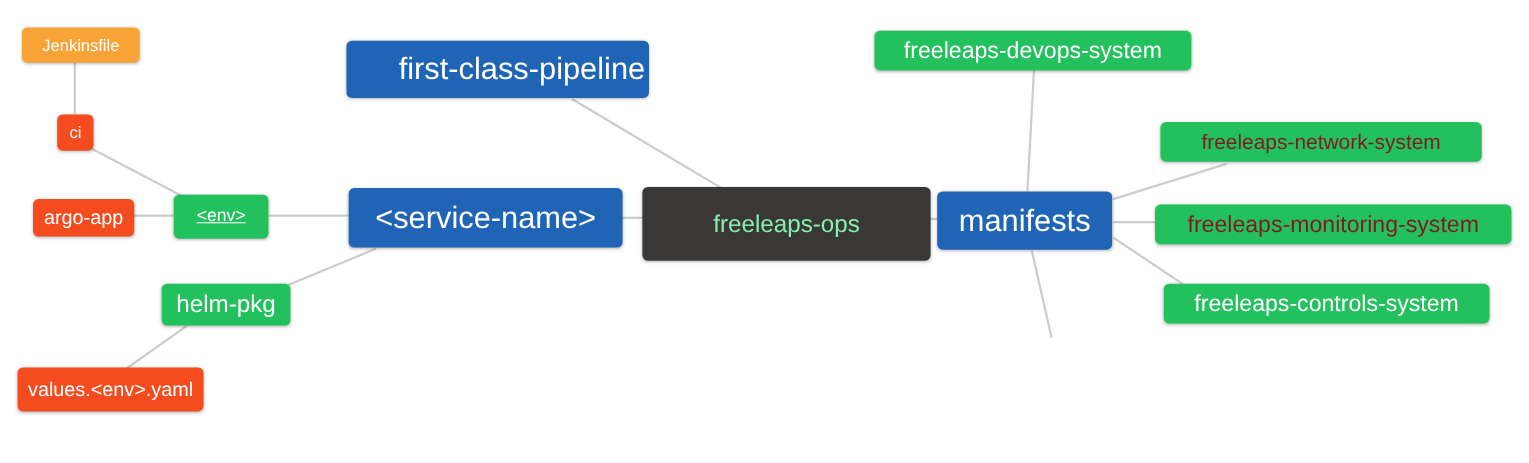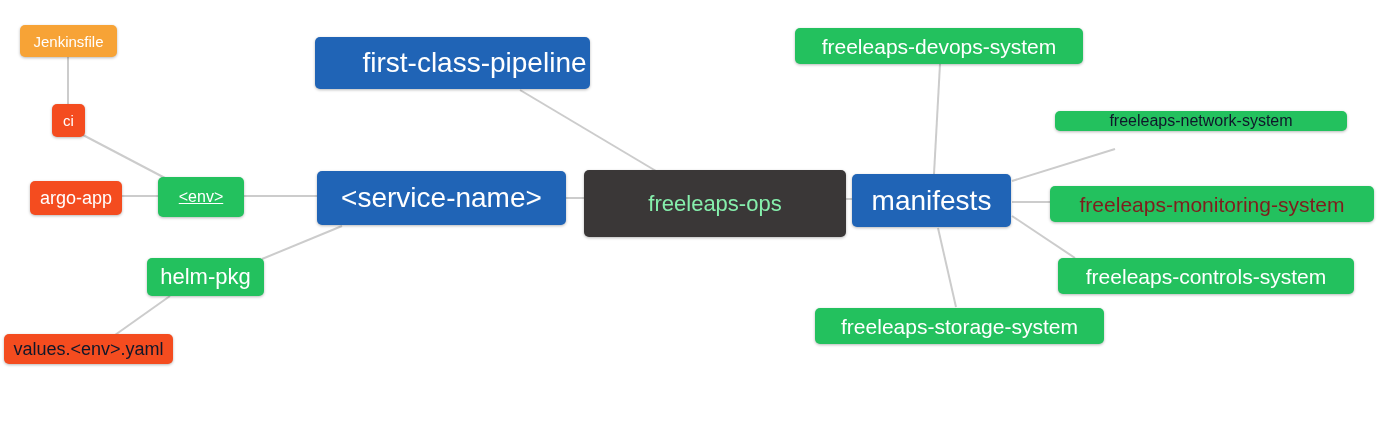--- a/index.html
+++ b/index.html
@@ -52,28 +52,27 @@
       <line x1="520" y1="90" x2="656" y2="171" stroke="#cccccc" stroke-width="2"></line>
       <line x1="565" y1="198" x2="585" y2="198" stroke="#cccccc" stroke-width="2"></line>
       <line x1="845" y1="199" x2="853" y2="199" stroke="#cccccc" stroke-width="2"></line>
       <line x1="934" y1="174" x2="940" y2="64" stroke="#cccccc" stroke-width="2"></line>
       <line x1="1012" y1="181" x2="1115" y2="149" stroke="#cccccc" stroke-width="2"></line>
       <line x1="1012" y1="202" x2="1050" y2="202" stroke="#cccccc" stroke-width="2"></line>
       <line x1="1012" y1="216" x2="1075" y2="258" stroke="#cccccc" stroke-width="2"></line>
       <line x1="938" y1="228" x2="956" y2="307" stroke="#cccccc" stroke-width="2"></line>
     </svg>
 
-<div class="node" style="left: 20px; top: 25px; width: 97px; height: 32px; font-size: 15px; background: rgb(247, 163, 54); color: rgb(255, 255, 255);">Jenkinsfile</div>
+<div class="node" style="left: 20px; top: 25px; width: 107px; height: 32px; font-size: 15px; background: rgb(247, 163, 54); color: rgb(255, 255, 255);">Jenkinsfile</div>
     <div class="node" style="left: 52px; top: 104px; width: 33px; height: 33px; font-size: 15px; background: rgb(244, 76, 31); color: rgb(255, 255, 255);">ci</div>
     <div class="node" style="left: 30px; top: 181px; width: 92px; height: 34px; font-size: 18px; background: rgb(244, 76, 31); color: rgb(255, 255, 255);">argo-app</div>
     <div class="node" style="left: 158px; top: 177px; width: 86px; height: 40px; font-size: 16px; background: rgb(35, 193, 94); color: rgb(255, 255, 255); text-decoration: underline;">&lt;env&gt;</div>
     <div class="node" style="left: 315px; top: 37px; width: 275px; height: 52px; font-size: 28px; background: rgb(32, 100, 182); color: rgb(255, 255, 255); padding-left: 44px;">first-class-pipeline</div>
     <div class="node" style="left: 317px; top: 171px; width: 249px; height: 54px; font-size: 28px; background: rgb(32, 100, 182); color: rgb(255, 255, 255);">&lt;service-name&gt;</div>
     <div class="node" style="left: 584px; top: 170px; width: 262px; height: 67px; font-size: 22px; background: rgb(58, 55, 55); color: #86efac;">freeleaps-ops</div>
     <div class="node" style="left: 852px; top: 174px; width: 159px; height: 53px; font-size: 28px; background: rgb(32, 100, 182); color: rgb(255, 255, 255);">manifests</div>
     <div class="node" style="left: 147px; top: 258px; width: 117px; height: 38px; font-size: 22px; background: rgb(35, 193, 94); color: rgb(255, 255, 255);">helm-pkg</div>
-    <div class="node" style="left: 4px; top: 334px; width: 169px; height: 30px; font-size: 18px; background: rgb(244, 76, 31); color: #0f172a;">values.&lt;env&gt;.yaml</div>
+    <div class="node" style="left: 16px; top: 334px; width: 169px; height: 40px; font-size: 18px; background: rgb(244, 76, 31); color: #ffffff;">values.&lt;env&gt;.yaml</div>
     <div class="node" style="left: 795px; top: 28px; width: 288px; height: 36px; font-size: 21px; background: rgb(35, 193, 94); color: rgb(255, 255, 255);">freeleaps-devops-system</div>
-    <div class="node" style="left: 1055px; top: 111px; width: 292px; height: 20px; font-size: 16px; background: rgb(35, 193, 94); color: #0f172a;">freeleaps-network-system</div>
+    <div class="node" style="left: 1055px; top: 111px; width: 292px; height: 36px; font-size: 19px; background: rgb(35, 193, 94); color: #7f1d1d;">freeleaps-network-system</div>
     <div class="node" style="left: 1050px; top: 186px; width: 324px; height: 36px; font-size: 21px; background: rgb(35, 193, 94); color: #7f1d1d;">freeleaps-monitoring-system</div>
     <div class="node" style="left: 1058px; top: 258px; width: 296px; height: 36px; font-size: 21px; background: rgb(35, 193, 94); color: rgb(255, 255, 255);">freeleaps-controls-system</div>
-    <div class="node" style="left: 815px; top: 308px; width: 289px; height: 36px; font-size: 21px; background: rgb(35, 193, 94); color: rgb(255, 255, 255);">freeleaps-storage-system</div>
   </div>
 
 </body></html>

